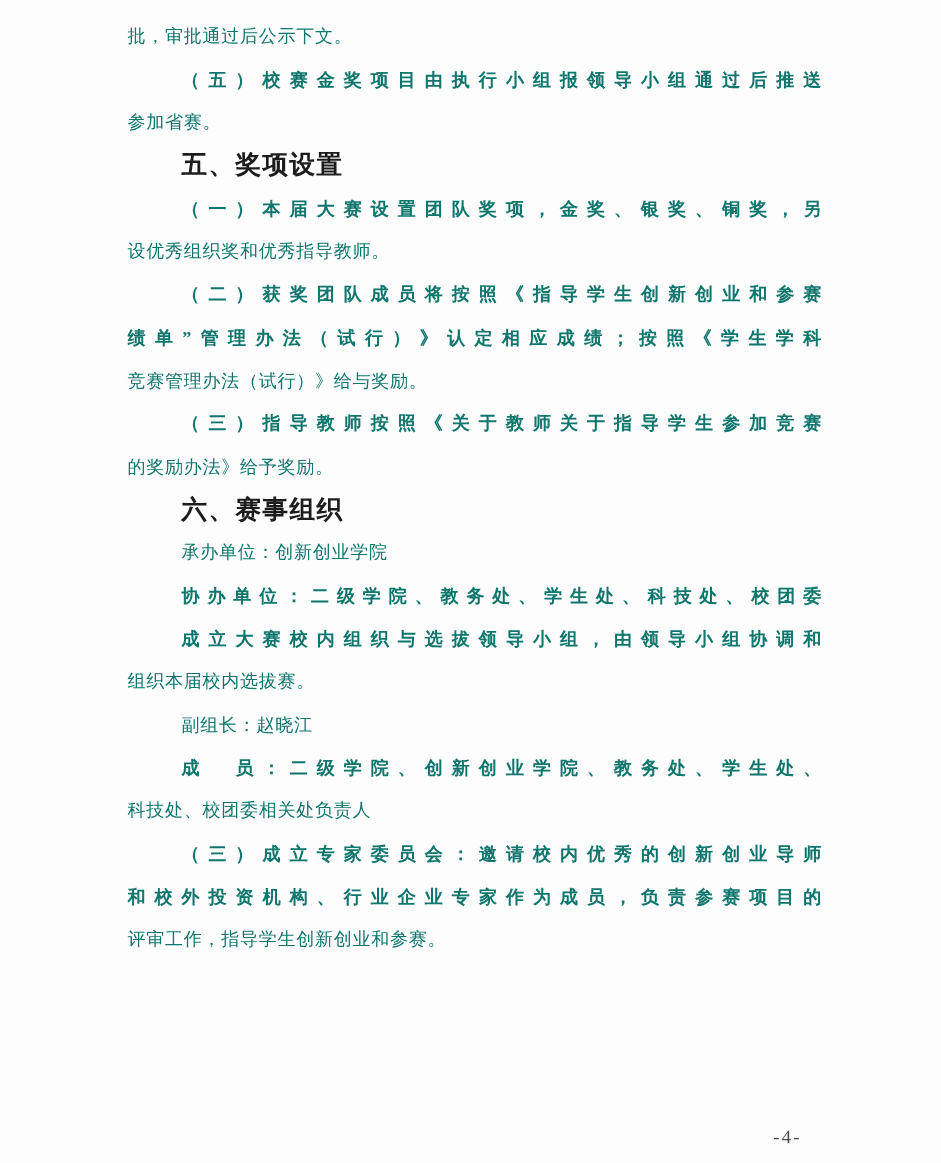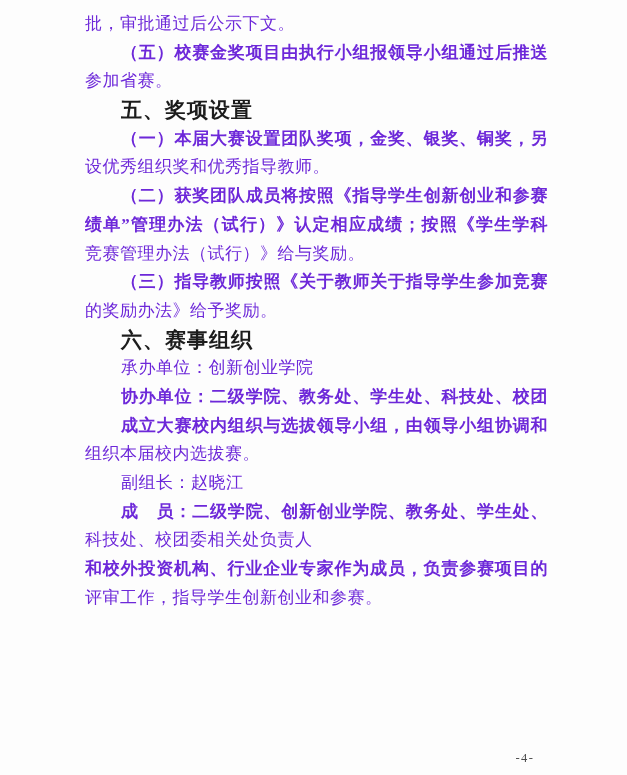--- a/index.html
+++ b/index.html
@@ -15,42 +15,42 @@
     overflow: hidden;
     font-family: "Liberation Serif", "DejaVu Serif", serif;
   }
   .textblock {
     position: absolute;
     left: 85px;
     top: 10px;
     width: 463px;
   }
   .ln {
-    font-size: 17px;
+    font-size: 12px;
     line-height: 28.7px;
     height: 28.7px;
-    color: #6d28d9;
+    color: #0f766e;
     letter-spacing: 0.5px;
     overflow: hidden;
     white-space: normal;
     text-align: left;
   }
   .ind {
     padding-left: 36px;
   }
   .just {
     text-align: justify;
     text-align-last: justify;
     text-justify: inter-character;
     font-weight: bold;
   }
   .hd {
     font-family: Liberation Serif, serif;
     font-weight: 700;
-    font-size: 21px;
+    font-size: 17px;
     color: #1c1c1c;
     letter-spacing: 1px;
   }
   .pagenum {
     position: absolute;
     left: 500px;
     top: 751px;
     width: 50px;
     font-family: "Liberation Serif", "DejaVu Serif", serif;
     font-size: 12.5px;
@@ -76,17 +76,18 @@
     <div class="ln ind just">（三）指导教师按照《关于教师关于指导学生参加竞赛</div>
     <div class="ln">的奖励办法》给予奖励。</div>
     <div class="ln ind hd">六、赛事组织</div>
     <div class="ln ind">承办单位：创新创业学院</div>
     <div class="ln ind just">协办单位：二级学院、教务处、学生处、科技处、校团委</div>
     <div class="ln ind just">成立大赛校内组织与选拔领导小组，由领导小组协调和</div>
     <div class="ln">组织本届校内选拔赛。</div>
     <div class="ln ind">副组长：赵晓江</div>
     <div class="ln ind just">成　员：二级学院、创新创业学院、教务处、学生处、</div>
     <div class="ln">科技处、校团委相关处负责人</div>
+    <div class="ln ind just">（三）成立专家委员会：邀请校内优秀的创新创业导师</div>
     <div class="ln just">和校外投资机构、行业企业专家作为成员，负责参赛项目的</div>
     <div class="ln">评审工作，指导学生创新创业和参赛。</div>
   </div>
   <div class="pagenum">-4-</div>
 </div>
 
 </body></html>

